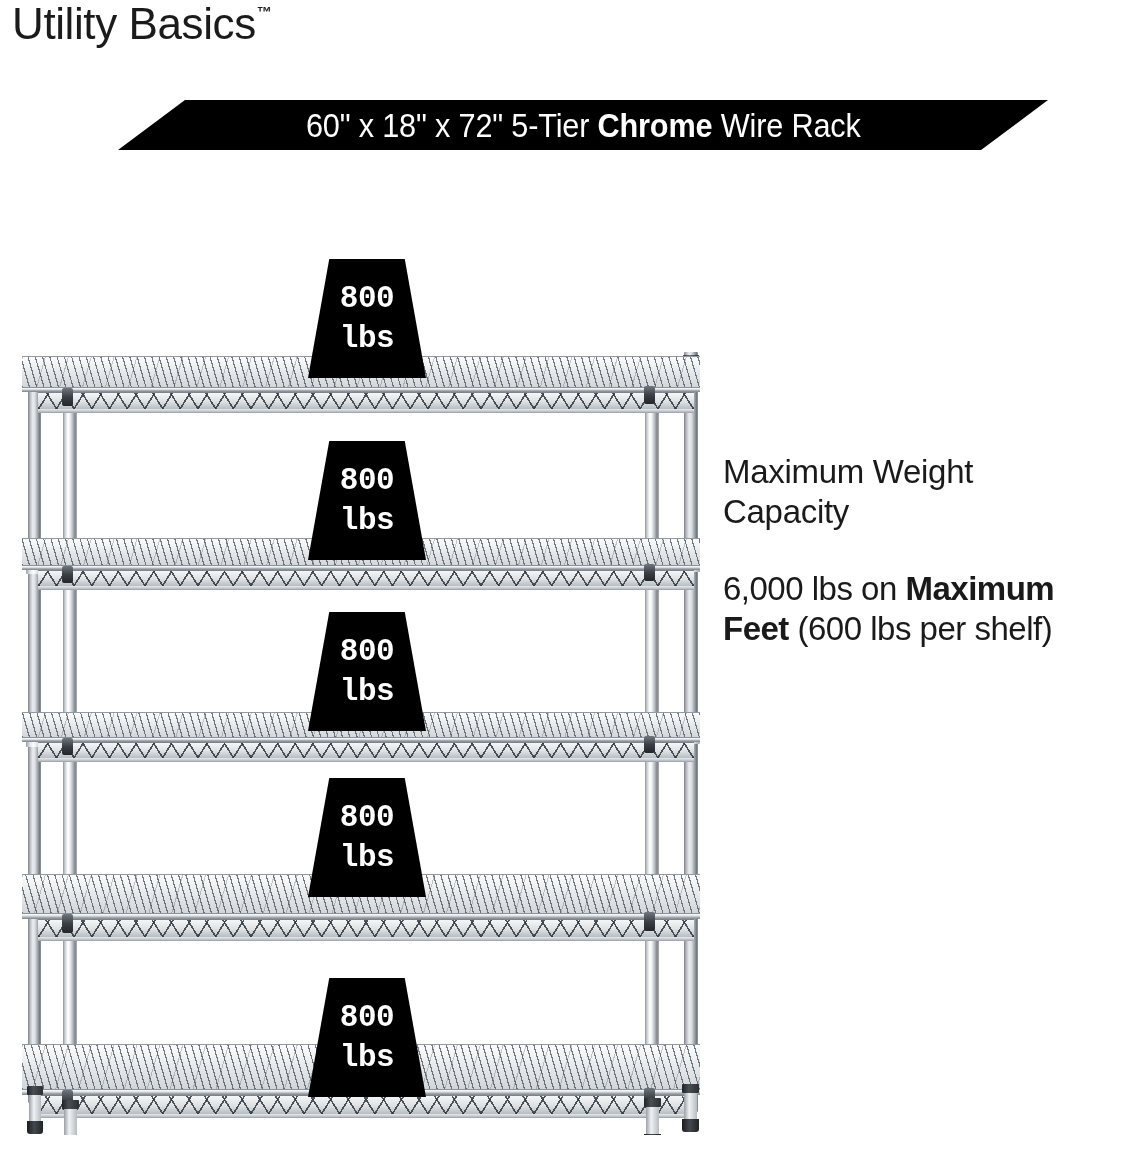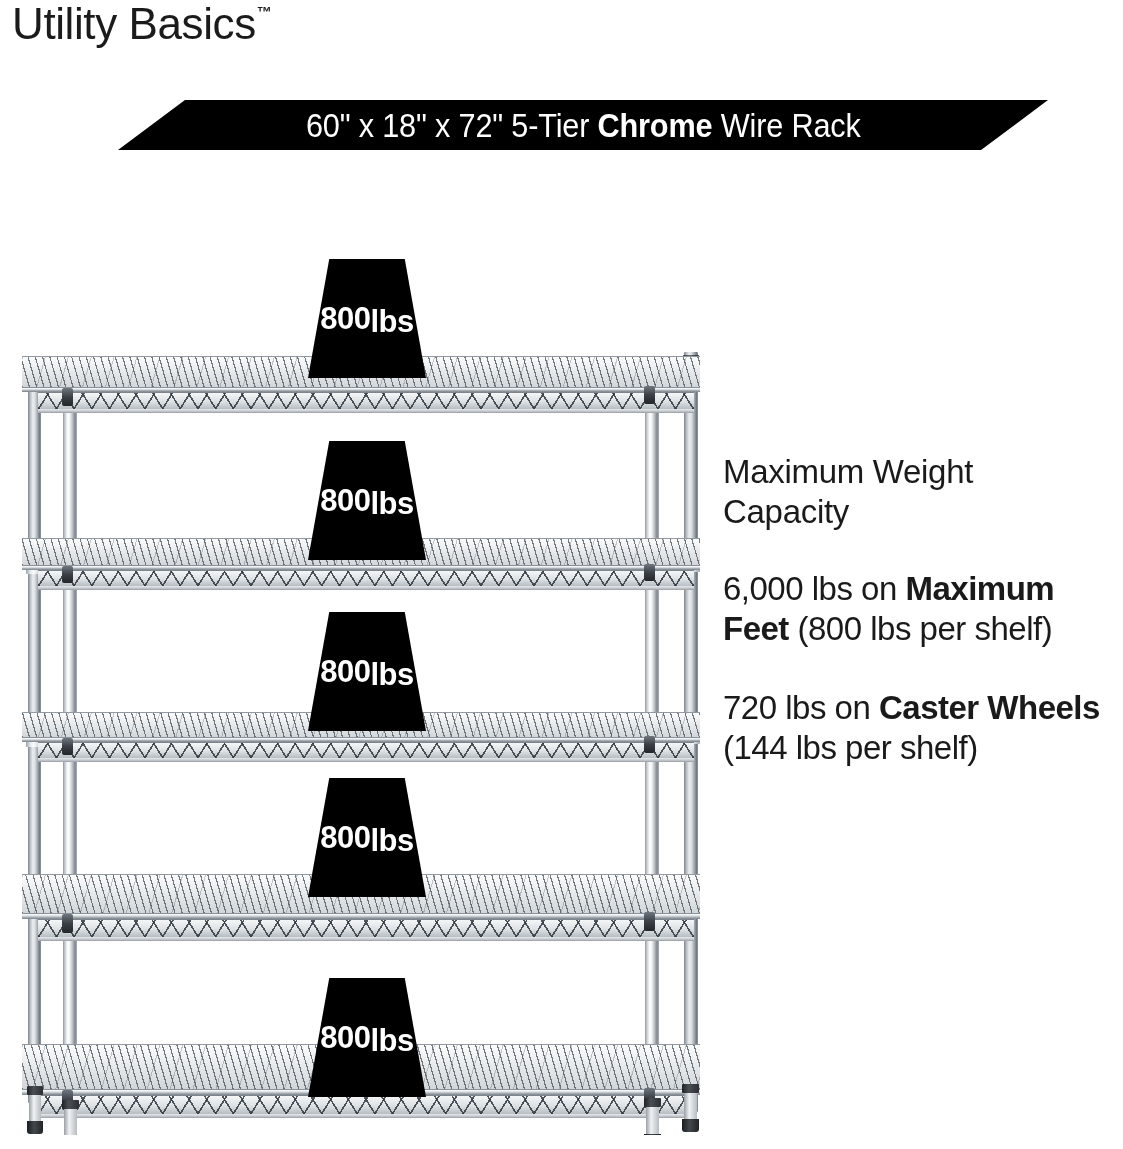--- a/index.html
+++ b/index.html
@@ -190,26 +190,27 @@
   }
 
   
   .badge {
     position: absolute;
     background: #000000;
     color: #ffffff;
     -webkit-clip-path: polygon(18% 0%, 82% 0%, 100% 100%, 0% 100%);
     clip-path: polygon(18% 0%, 82% 0%, 100% 100%, 0% 100%);
     display: flex;
-    flex-direction: row;
+    flex-direction: column;
     align-items: center;
     justify-content: center;
     font-weight: 700;
     line-height: 1.08;
     text-align: center;
+    font-family: Liberation Mono, monospace;
   }
   .badge .num {
     font-size: 31px;
     letter-spacing: -0.5px;
   }
   .badge .unit {
     font-size: 31px;
     letter-spacing: -0.5px;
     margin-top: 6px;
   }
@@ -379,19 +380,18 @@
       <span class="num">800</span>
       <span class="unit">lbs</span>
     </div>
 
   </div>
 
   <div id="copy">
 
     <p class="heading">Maximum Weight Capacity</p>
 
-    <p class="para"><span>6,000 lbs on </span><b>Maximum Feet</b><span> (800 lbs per shelf)</span></p>
-
-    <p class="para"><span>720 lbs on </span><b>Caster Wheels</b><span> (144 lbs per shelf)</span></p>
+    <p class="para"><span>6,000 lbs on </span><b>Maximum Feet</b><span> (600 lbs per shelf)</span></p>
+
 
   </div>
 
 </div>
 
 </body></html>

